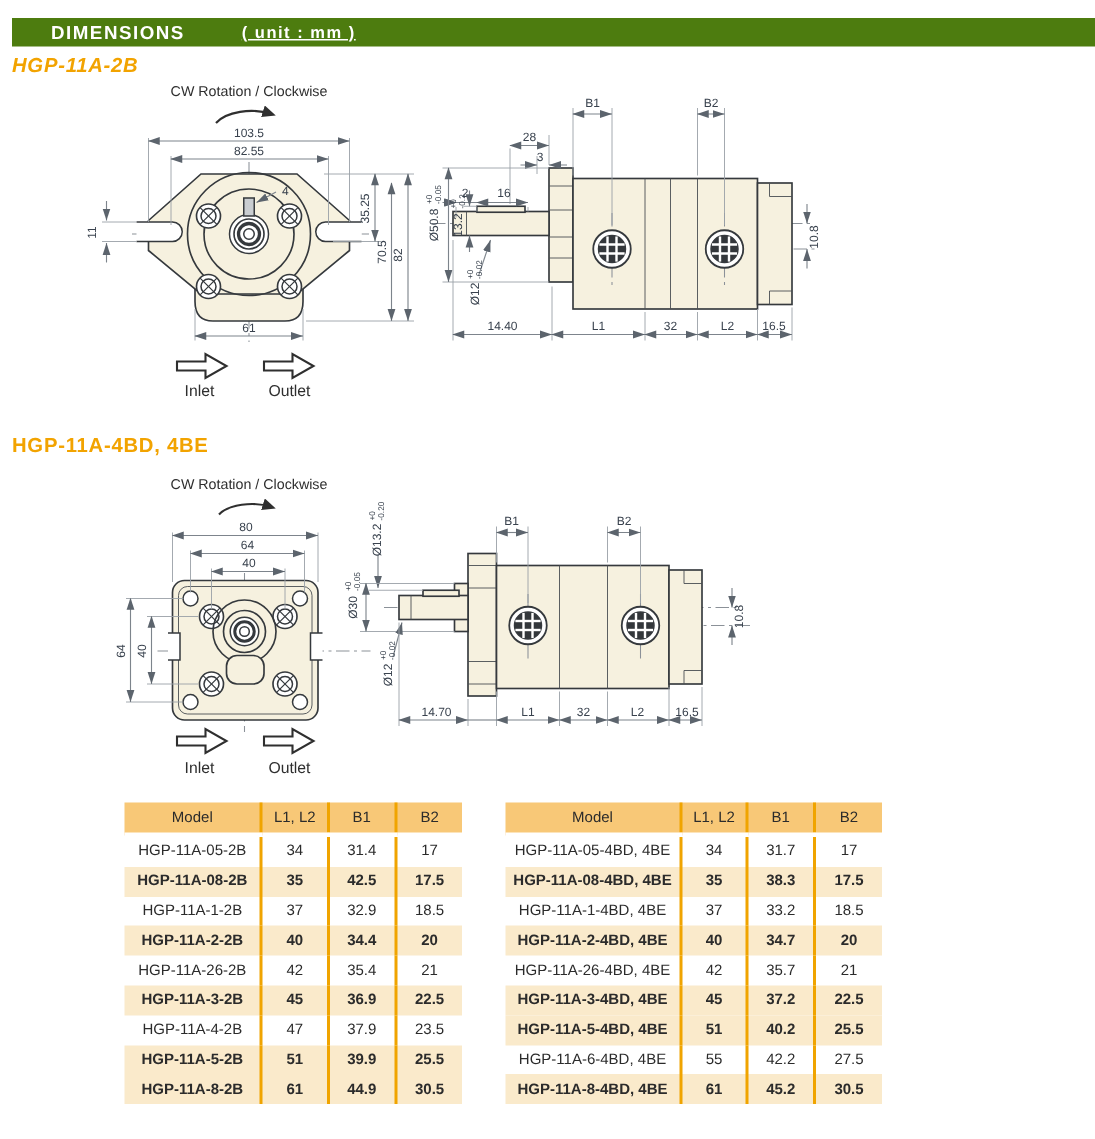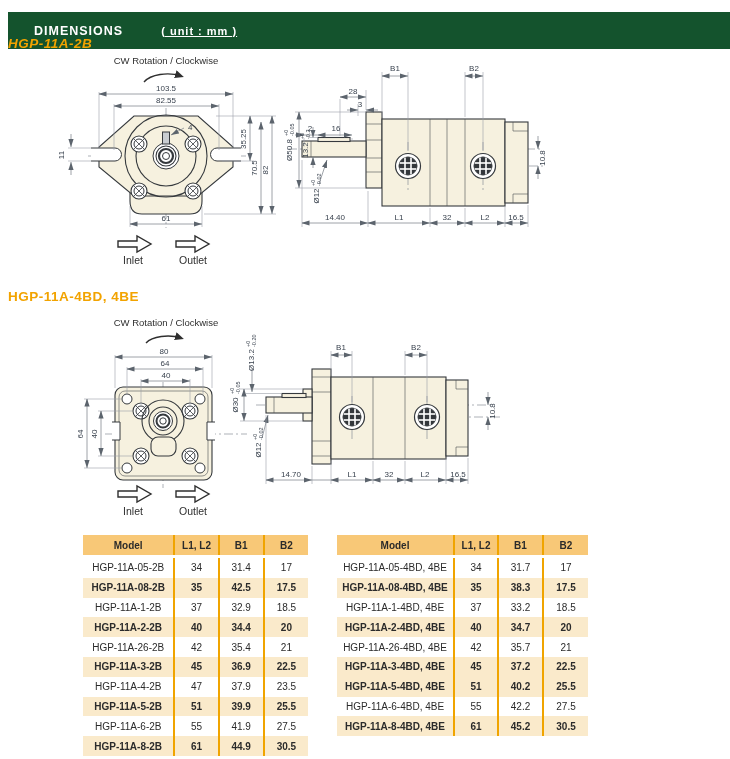--- a/index.html
+++ b/index.html
@@ -1,17 +1,17 @@
 <!DOCTYPE html>
 <html><head>
 <meta charset="utf-8">
 <style>
   html,body{margin:0;padding:0;background:#fff;}
   body{width:730px;height:759px;position:relative;font-family:"Liberation Sans",sans-serif;overflow:hidden;}
-  .bar{position:absolute;left:8px;right:0;top:12px;height:37px;background:#14532d;display:flex;align-items:center;}
+  .bar{position:absolute;left:8px;right:0;top:12px;height:19px;background:#4d7c0f;display:flex;align-items:center;}
   .bar .t1{color:#fff;font-weight:bold;font-size:12.5px;letter-spacing:1px;margin-left:26px;}
   .bar .t2{color:#fff;font-size:11px;font-weight:bold;margin-left:38px;letter-spacing:1px;text-decoration:underline;}
   .sec-title{position:absolute;left:8px;color:#F2A300;font-weight:bold;font-size:13.5px;letter-spacing:.5px;}
   #sec1-title{top:36px;font-style:italic;}
   #sec2-title{top:289px;}
   svg{position:absolute;left:0;}
   svg text{font-family:"Liberation Sans",sans-serif;fill:#39424E;}
   .dt{font-size:8px;}
   .tol{font-size:5.5px;}
   .lbl{font-size:9.5px;fill:#2E2E2E;}
@@ -21,21 +21,21 @@
   .fillw{fill:#ffffff;stroke:#35393D;stroke-width:1;}
   .thin{fill:none;stroke:#4A4E52;stroke-width:.6;}
   .dim{stroke:#7D848C;stroke-width:.75;fill:none;}
   .ext{stroke:#9AA0A7;stroke-width:.6;fill:none;}
   .cl{stroke:#8B9198;stroke-width:.7;fill:none;stroke-dasharray:9 3 2 3;}
   .rot{fill:none;stroke:#2F2F2F;stroke-width:1.4;}
   
   .dim-table{position:absolute;top:535px;border-collapse:collapse;table-layout:fixed;}
   #table-2b{left:83px;width:225px;}
   #table-4bd{left:337px;width:251px;}
-  .dim-table th{background:#F8C877;font-size:10px;font-weight:bold;color:#2B2B2B;height:20px;border-bottom:3px solid #fff;padding:0;}
+  .dim-table th{background:#F8C877;font-size:10px;font-weight:normal;color:#2B2B2B;height:20px;border-bottom:3px solid #fff;padding:0;}
   .dim-table td{font-size:10px;color:#2B2B2B;height:19.8px;text-align:center;padding:0;}
   .dim-table th{text-align:center;}
   .dim-table th + th, .dim-table td + td{border-left:2px solid #F0A400;}
   .dim-table tr.alt td{background:#FAEACB;font-weight:bold;}
 </style>
 </head>
 <body>
 
 <div class="bar">
   <span class="t1">DIMENSIONS</span>
@@ -459,26 +459,20 @@
         <td>23.5</td>
       </tr>
 
       <tr class="alt">
         <td>HGP-11A-5-2B</td>
         <td>51</td>
         <td>39.9</td>
         <td>25.5</td>
       </tr>
 
-      <tr>
-        <td>HGP-11A-6-2B</td>
-        <td>55</td>
-        <td>41.9</td>
-        <td>27.5</td>
-      </tr>
 
       <tr class="alt">
         <td>HGP-11A-8-2B</td>
         <td>61</td>
         <td>44.9</td>
         <td>30.5</td>
       </tr>
     </tbody>
 </table>
 

